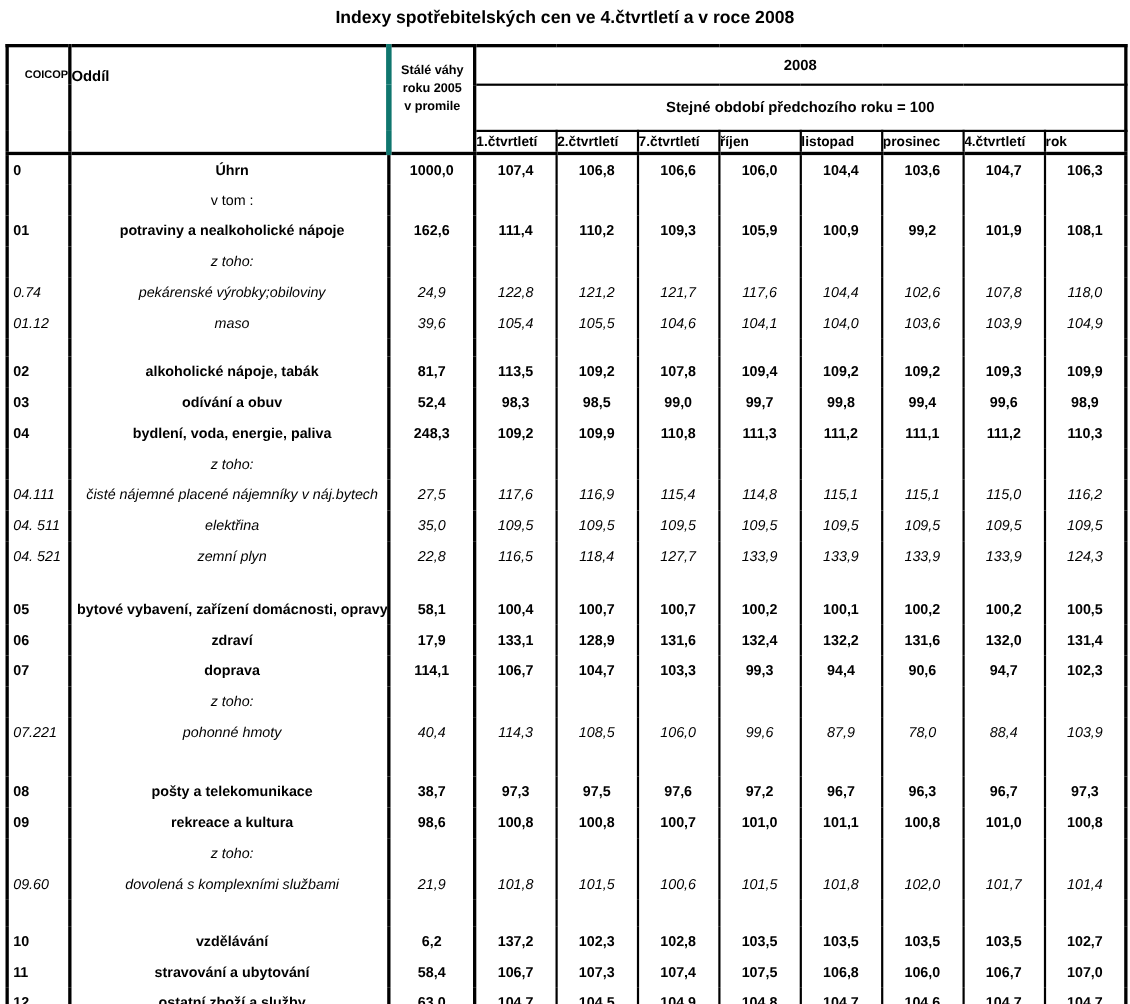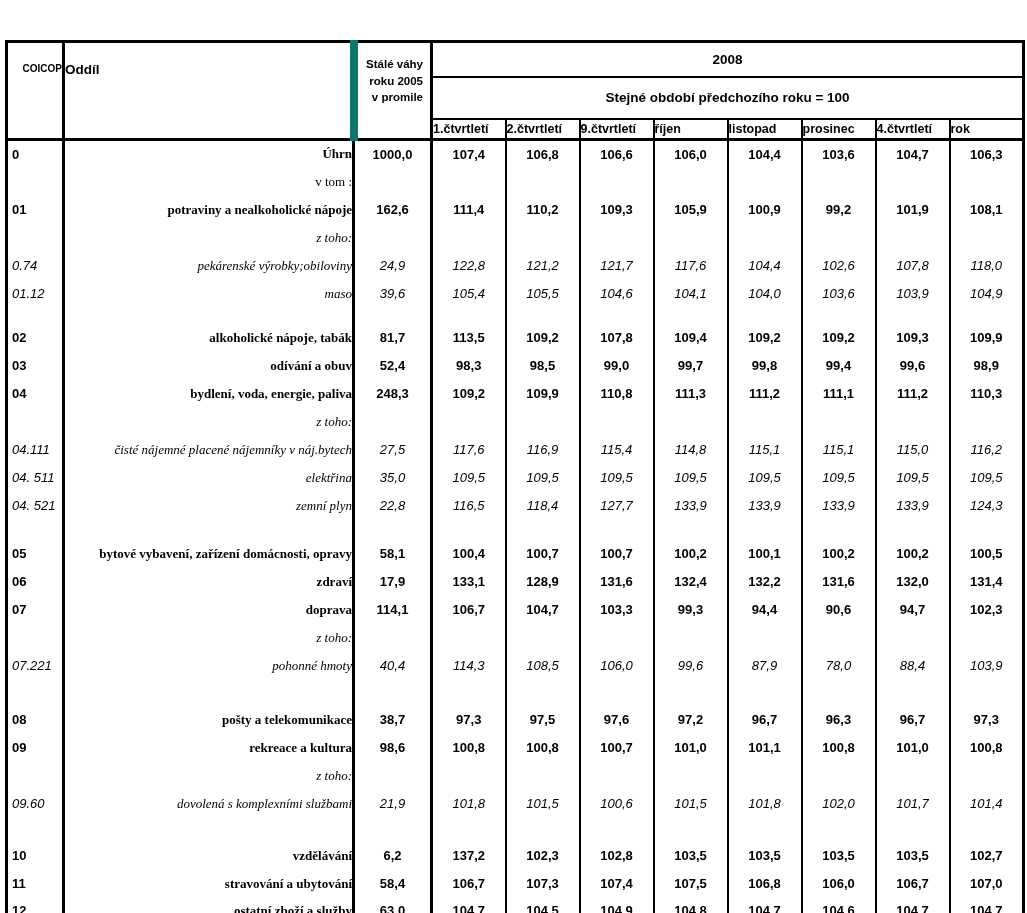--- a/index.html
+++ b/index.html
@@ -18,43 +18,44 @@
     position:absolute; top:40px; left:5px;
     width:1017px; border-collapse:collapse; table-layout:fixed;
     border:3px solid #000;
   }
   th, td { vertical-align:middle; font-size:13px; overflow:hidden; }
   thead th { font-weight:bold; }
 
   
   th.h-coicop { vertical-align:top; padding-top:20px; text-align:right; font-size:10px; }
   th.h-oddil  { border-left:3px solid #000; vertical-align:top; padding-top:19px; text-align:left; font-size:13.5px; }
-  th.h-weights{ border-left:8px solid #0f766e; vertical-align:top; padding:13px 7px 0 7px; text-align:right;
+  th.h-weights{ border-left:5px solid #0f766e; vertical-align:top; padding:13px 7px 0 7px; text-align:center;
                 font-size:11.5px; line-height:1.45; }
   th.h-year   { border-left:3px solid #000; border-bottom:2px solid #000; height:35px; text-align:center; font-size:13.5px; }
   th.h-base   { border-left:3px solid #000; border-bottom:2px solid #000; height:42px; text-align:center; font-size:13.5px; }
   tr.period-row th { height:21px; text-align:left; font-size:12.5px; border-left:2px solid #000; }
   tr.period-row th.first { border-left:3px solid #000; }
   .hb3 { border-bottom:3px solid #000; }
 
   
   tbody tr { height:28px; }
   tbody tr.spacer-row { height:16px; }
   td.c-code   { text-align:left; padding-left:4px; white-space:nowrap; }
-  td.c-label  { border-left:3px solid #000; text-align:right; padding-left:5px; white-space:nowrap;font-family:Liberation Serif, serif; }
+  td.c-label  { border-left:3px solid #000; text-align:center; padding-left:5px; white-space:nowrap; }
   td.c-weight { border-left:3px solid #000; text-align:center; }
   td.c-val    { border-left:2px solid #000; text-align:center; }
   td.c-val.first { border-left:3px solid #000; }
   tr.bold td   { font-weight:bold; }
   tr.italic td { font-style:italic; }
 </style>
 </head>
 <body>
 
 <div class="page">
+  <div class="title">Indexy spotřebitelských cen ve 4.čtvrtletí a v roce 2008</div>
 
   <table class="cpi">
     <colgroup>
       <col style="width:57px">
         <col style="width:290px">
         <col style="width:78px">
       <col style="width:74px">
         <col style="width:74px">
         <col style="width:74px">
         <col style="width:74px">
@@ -69,21 +70,21 @@
         <th rowspan="3" class="h-oddil hb3">Oddíl</th>
         <th rowspan="3" class="h-weights hb3">Stálé váhy roku 2005 v promile</th>
         <th colspan="8" class="h-year">2008</th>
       </tr>
       <tr>
         <th colspan="8" class="h-base">Stejné období předchozího roku = 100</th>
       </tr>
       <tr class="period-row" id="period-row">
           <th class="hb3 first">1.čtvrtletí</th>
           <th class="hb3">2.čtvrtletí</th>
-          <th class="hb3">9.čtvrtletí</th>
+          <th class="hb3">7.čtvrtletí</th>
           <th class="hb3">říjen</th>
           <th class="hb3">listopad</th>
           <th class="hb3">prosinec</th>
           <th class="hb3">4.čtvrtletí</th>
           <th class="hb3">rok</th>
         </tr>
     </thead>
     <tbody id="table-body">
         <tr class="bold">
           <td class="c-code">0</td>

